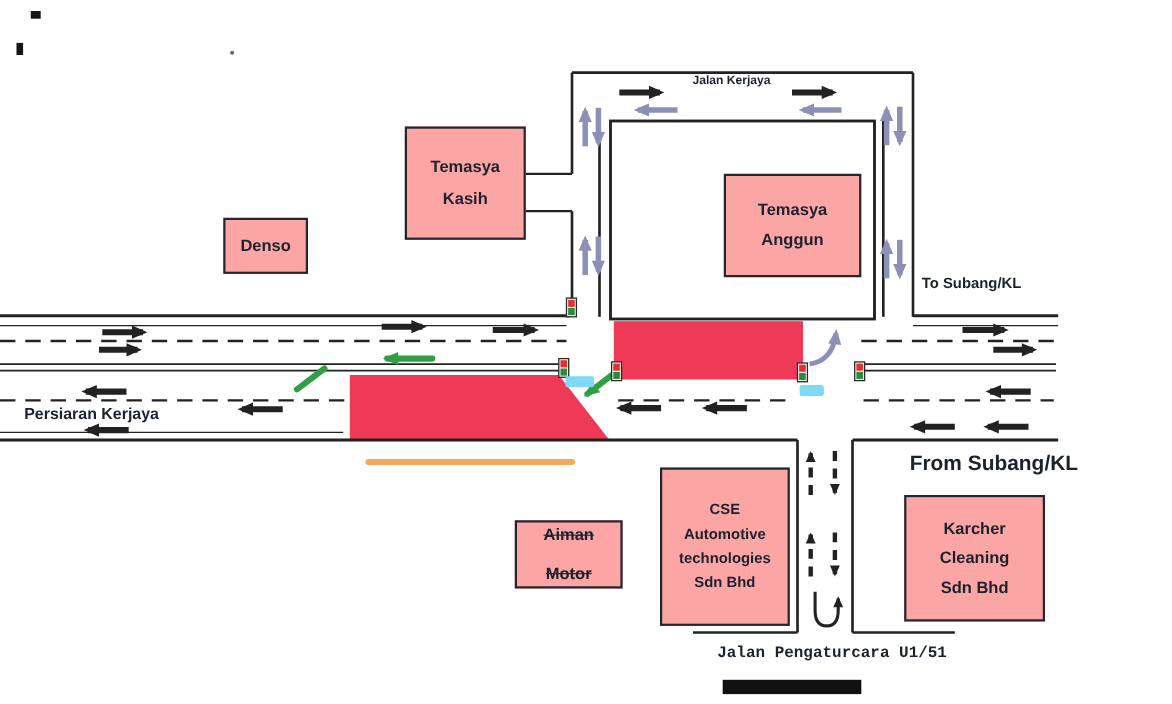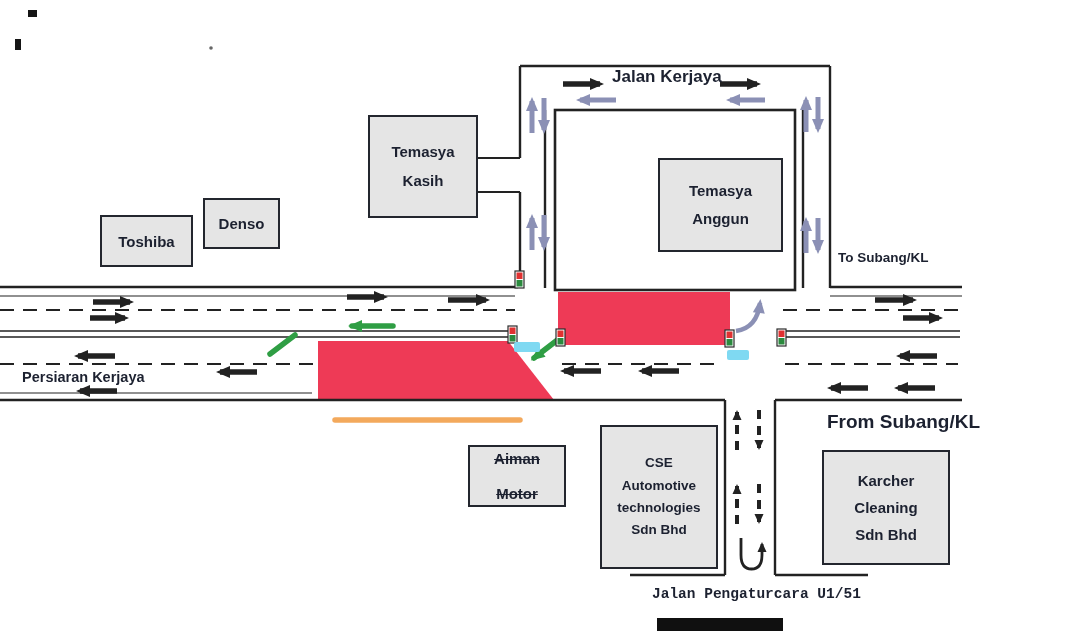--- a/index.html
+++ b/index.html
@@ -1,22 +1,22 @@
 <!DOCTYPE html>
 <html><head>
 <meta charset="utf-8">
 <style>
   body{margin:0;background:#ffffff;}
   .canvas{position:relative;width:1065px;height:640px;background:#ffffff;
           font-family:"Liberation Sans",sans-serif;overflow:hidden;}
   .canvas svg{position:absolute;left:0;top:0;}
-  .box{position:absolute;background:#e5e5e5;border:2px solid #23262e;
+  .box{position:absolute;background:#fca5a5;border:2px solid #23262e;
        display:flex;align-items:center;justify-content:center;text-align:center;
        font-weight:700;color:#1c2130;white-space:pre-line;box-sizing:border-box;}
-  .aiman{flex-direction:column;justify-content:space-between;padding:3px 0;}
+  .aiman{flex-direction:column;justify-content:space-between;padding:3px 0;margin-top:28px;}
   .aiman span{text-decoration:line-through;}
   .lbl{position:absolute;font-weight:700;color:#1c2130;white-space:nowrap;}
 </style>
 </head>
 <body>
 
 <div class="canvas">
 
 <svg width="1065" height="640" viewBox="0 0 1065 640">
   <defs>
@@ -173,37 +173,36 @@
       <rect x="778.5" y="338" width="6" height="6.5" fill="#2b8a3e"></rect>
     </g>
   </g>
 
   <g>
     <rect x="514" y="342" width="26" height="10" rx="2" fill="#7fd9f2"></rect>
     <rect x="727" y="350" width="22" height="10" rx="2" fill="#7fd9f2"></rect>
   </g>
 </svg>
 
-<div class="box" style="left:100px;top:215px;width:93px;height:52px;font-size:15px;">Toshiba</div>
 <div class="box" style="left:203px;top:198px;width:77px;height:51px;font-size:15px;">Denso</div>
 <div class="box" style="left:368px;top:115px;width:110px;height:103px;font-size:15px;line-height:1.9;">Temasya
 Kasih</div>
 <div class="box" style="left:658px;top:158px;width:125px;height:94px;font-size:15px;line-height:1.9;">Temasya
 Anggun</div>
 <div class="box aiman" style="left:468px;top:445px;width:98px;height:62px;font-size:15px;">
   <span>Aiman</span>
   <span>Motor</span>
 </div>
 <div class="box" style="left:600px;top:425px;width:118px;height:144px;font-size:13.5px;line-height:1.65;">CSE
 Automotive
 technologies
 Sdn Bhd</div>
 <div class="box" style="left:822px;top:450px;width:128px;height:115px;font-size:15px;line-height:1.8;">Karcher
 Cleaning
 Sdn Bhd</div>
 
-<div class="lbl" style="left:612px;top:67px;width:106px;text-align:center;font-size:17px;">Jalan Kerjaya</div>
+<div class="lbl" style="left:612px;top:67px;width:106px;text-align:center;font-size:11px;">Jalan Kerjaya</div>
 <div class="lbl" style="left:838px;top:250px;font-size:13.5px;">To Subang/KL</div>
 <div class="lbl" style="left:827px;top:411px;font-size:19px;">From Subang/KL</div>
 <div class="lbl" style="left:22px;top:369px;font-size:14.5px;">Persiaran Kerjaya</div>
 <div class="lbl" style="left:652px;top:586px;font-size:14.5px;font-family:Liberation Mono, monospace;">Jalan Pengaturcara U1/51</div>
 
 </div>
 
 </body></html>

